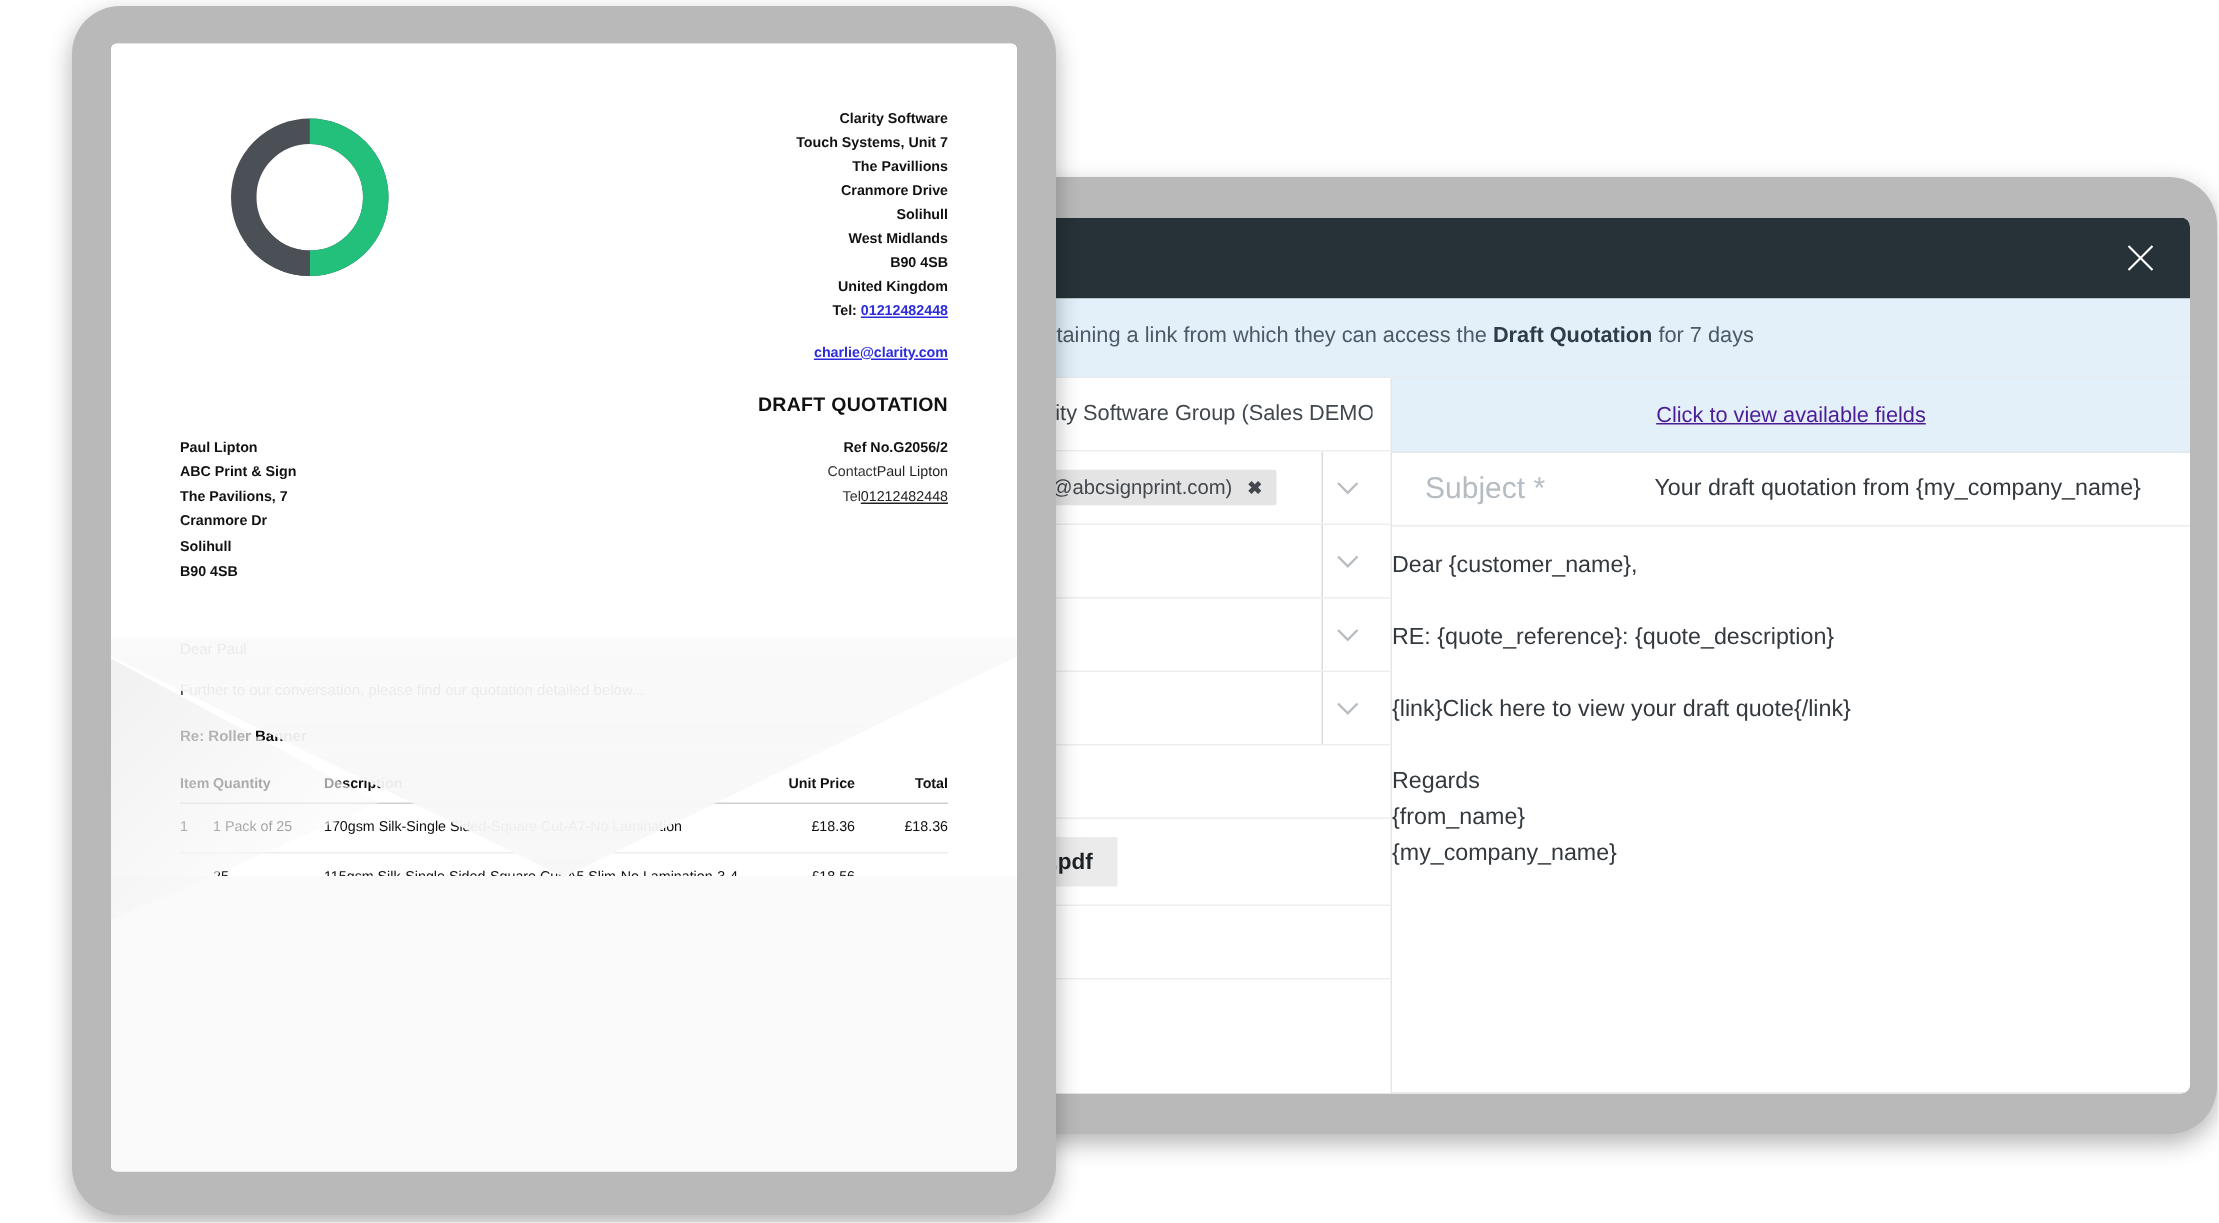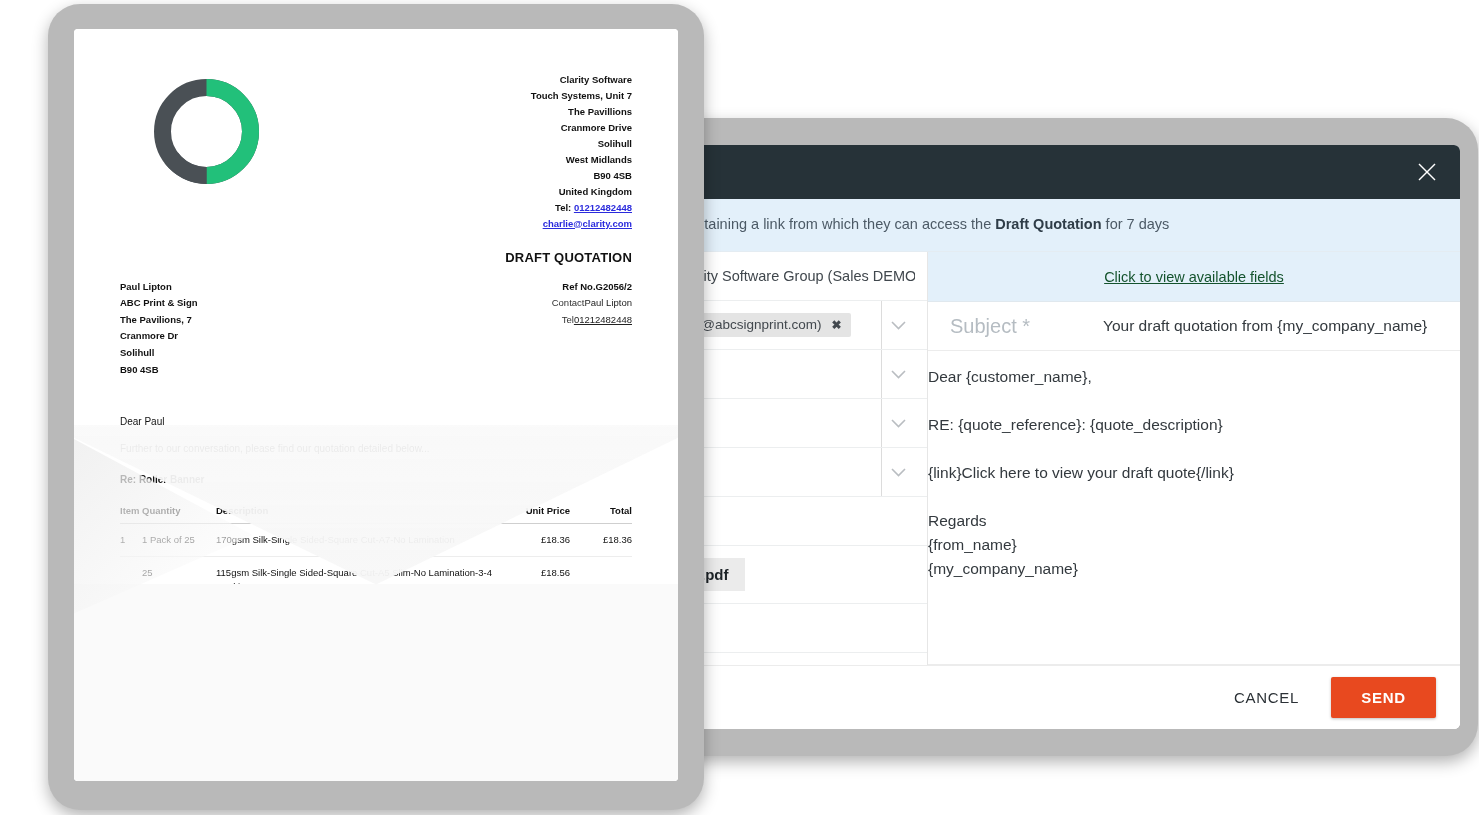--- a/index.html
+++ b/index.html
@@ -177,21 +177,21 @@
   .fields-bar {
     background: #e3f0fa;
     border-bottom: 1px solid #e0e8ee;
     min-height: 50px;
     display: flex;
     align-items: center;
     justify-content: center;
     flex: 0 0 auto;
   }
   .fields-link {
-    color: #14532d;
+    color: #4c1d95;
     font-size: 14.5px;
     text-decoration: underline;
     cursor: pointer;
   }
 
   .rrow {
     display: flex;
     border-bottom: 1px solid #ececec;
     padding: 14px 20px 14px 0;
   }
@@ -272,21 +272,21 @@
 
   .company-block {
     text-align: right;
     font-size: 9.5px;
     font-weight: 700;
     line-height: 1.68;
     color: #111;
     padding-top: 13px;
   }
   .lnk { color: #2b2bdd; text-decoration: underline; }
-  .email-line { }
+  .email-line { margin-top: 12px; }
 
   .doc-title {
     text-align: right;
     font-size: 13px;
     font-weight: 700;
     letter-spacing: .2px;
     margin-top: 18px;
   }
 
   .doc-mid { display: flex; justify-content: space-between; margin-top: 14px; }
@@ -458,24 +458,20 @@
                   <span class="sig-line">Regards</span>
                   <span class="sig-line">{from_name}</span>
                   <span class="sig-line">{my_company_name}</span>
                 </p>
               </div>
             </div>
 
           </div>
         </div>
 
-        <div class="dialog-footer">
-          <button class="btn-cancel">CANCEL</button>
-          <button class="btn-send">SEND</button>
-        </div>
 
       </div>
     </div>
   </div>
 
   <div class="frame frame-doc">
     <div class="frame-inner">
 
       <div class="doc">
 

